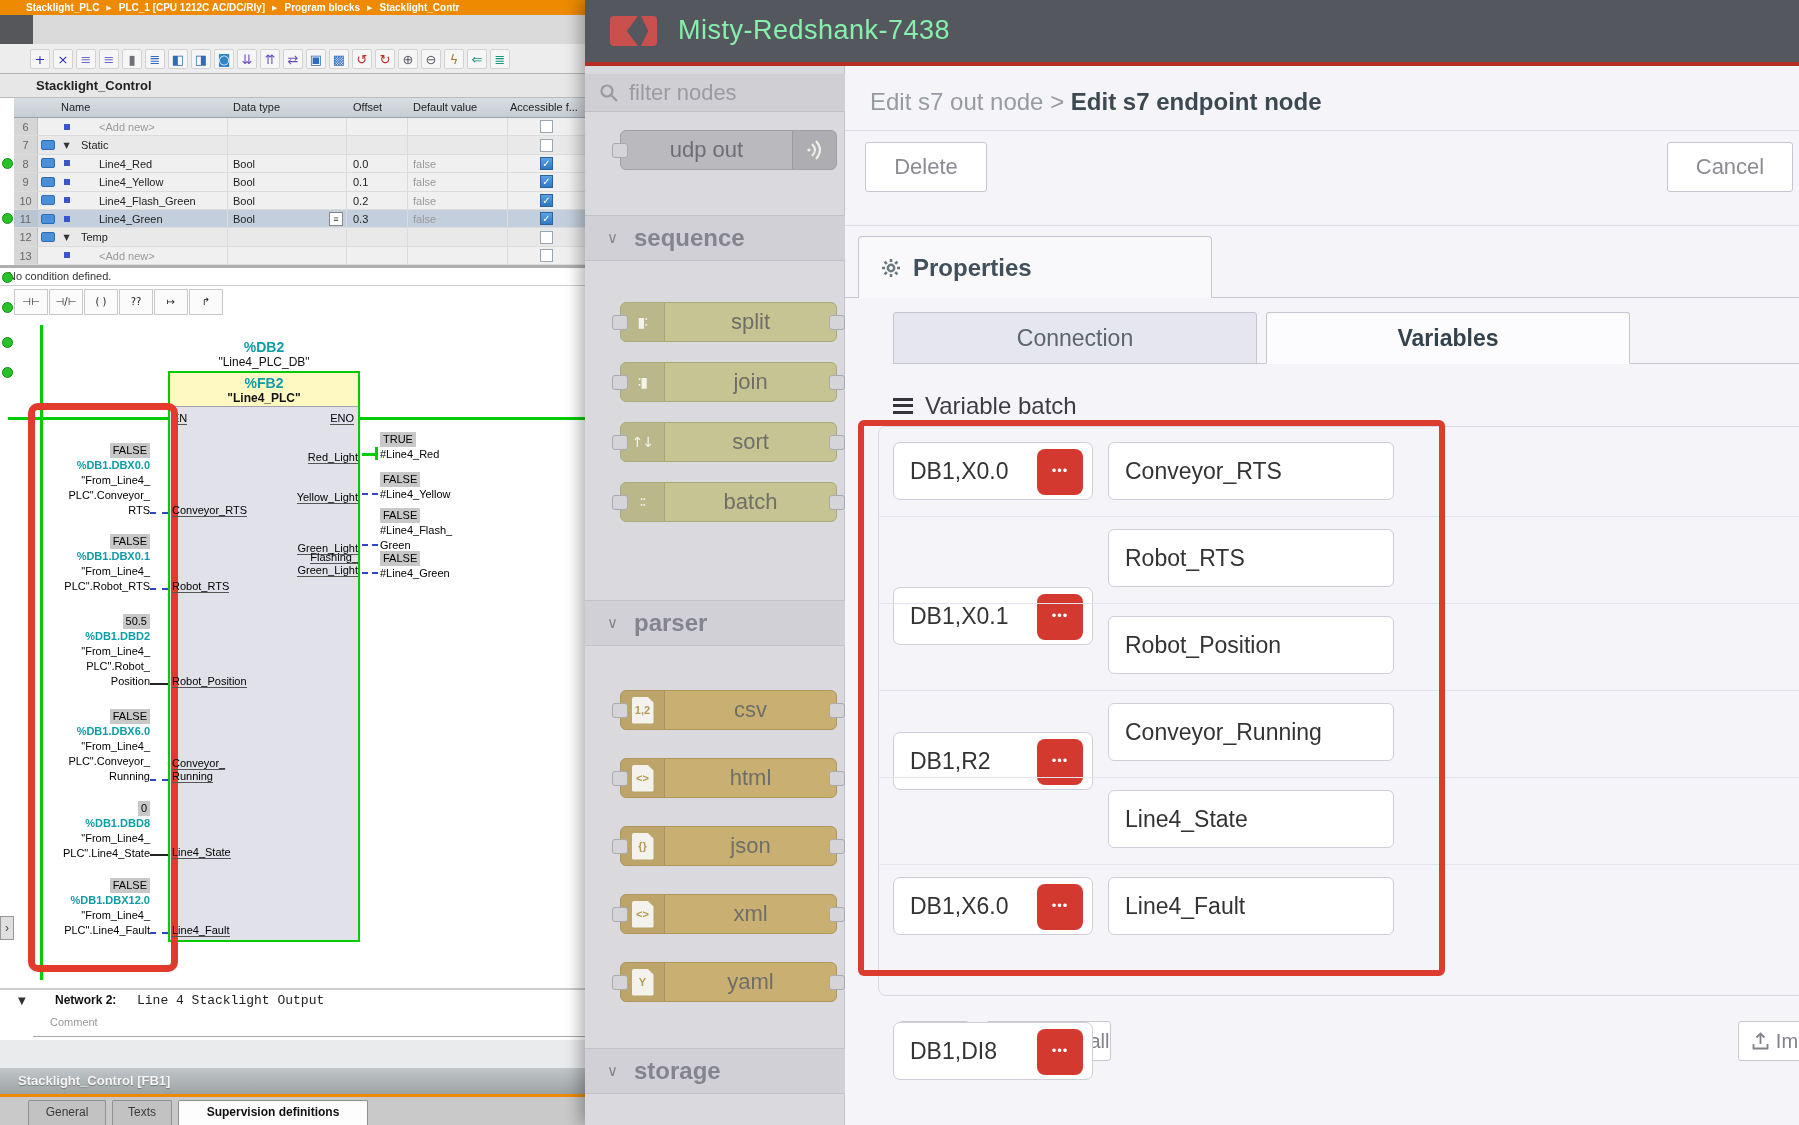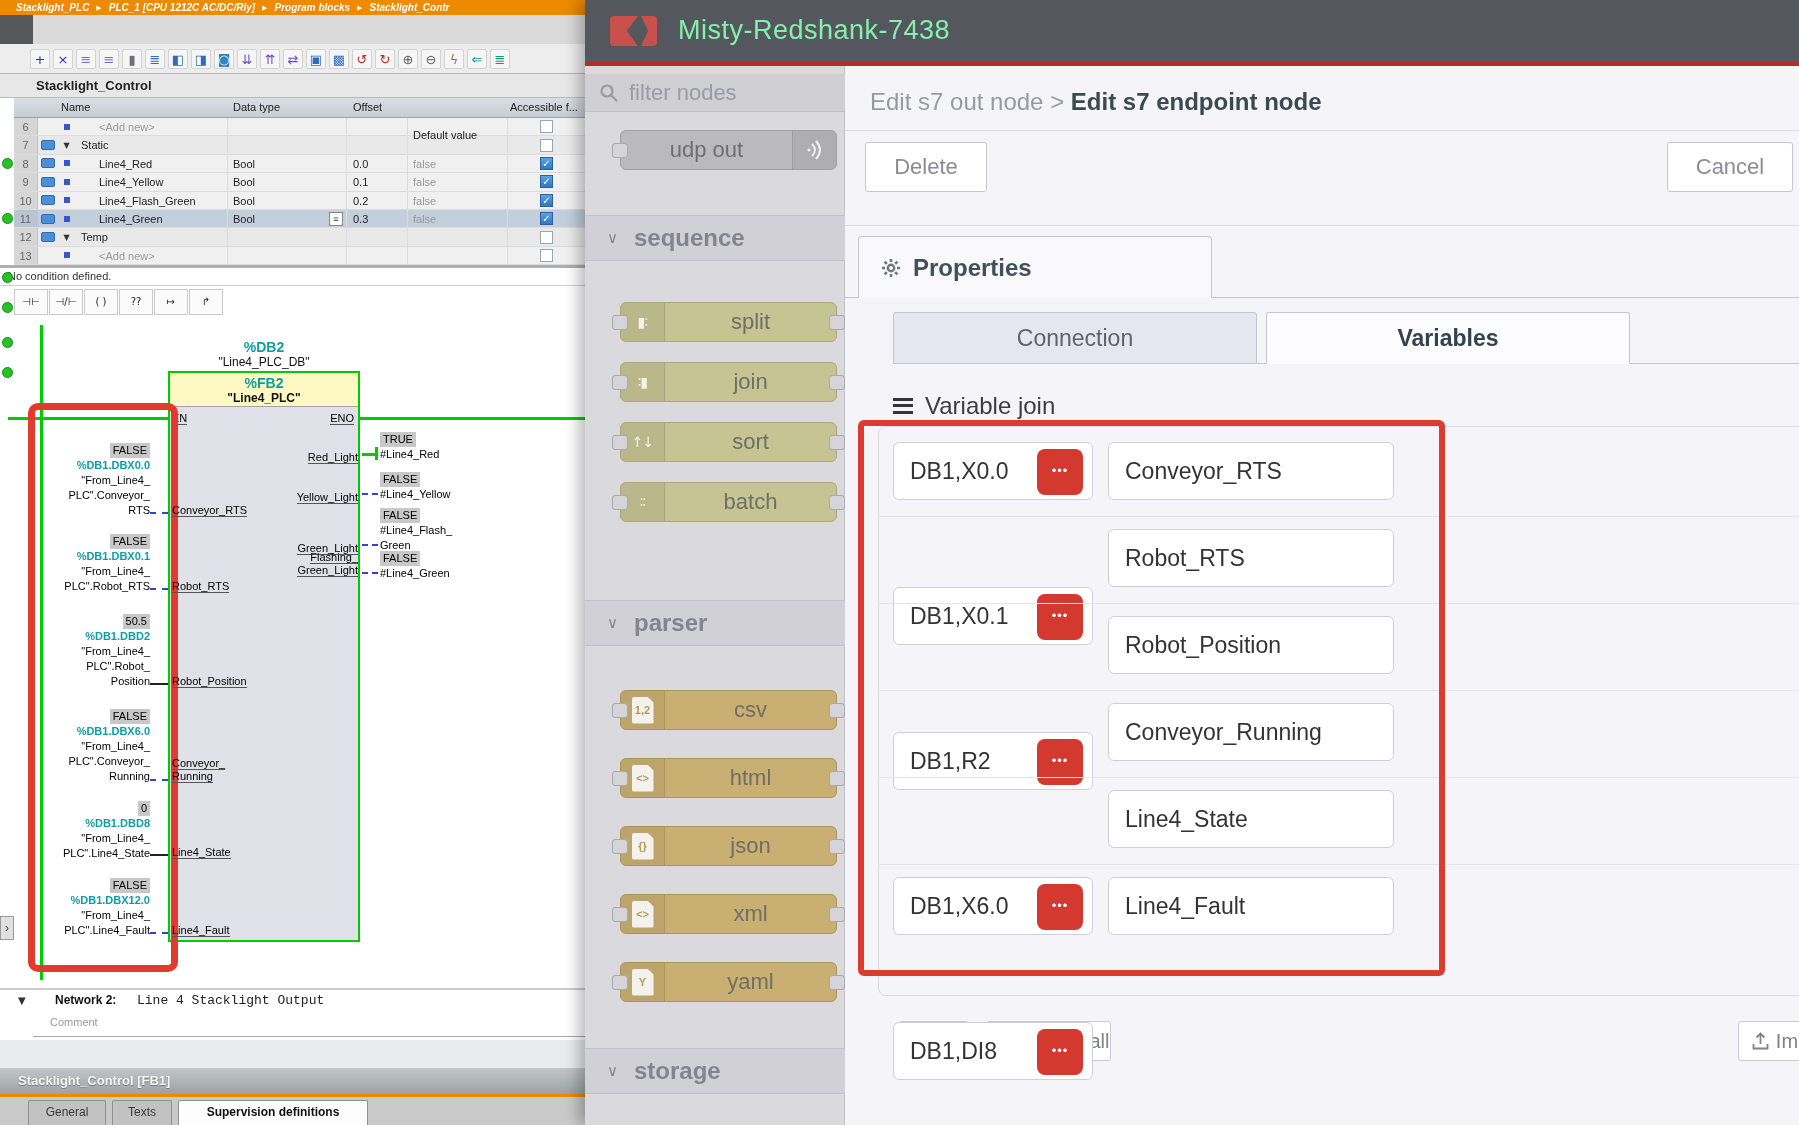--- a/index.html
+++ b/index.html
@@ -7,21 +7,21 @@
     --c-teal:#0F9DA5; --nr-head:#54575D; --nr-line:#B52E24; --khaki:#C6C493;
     --tan:#C9AF72; --danger:#D3392E;
   }
   *{box-sizing:border-box; margin:0; padding:0;}
   body{font-family:"Liberation Sans","DejaVu Sans",sans-serif; background:#fff;}
   #stage{position:relative; width:1799px; height:1125px; overflow:hidden; background:#fff;}
   .abs{position:absolute;}
 
   
   #tia{position:absolute; left:0; top:0; width:585px; height:1125px; background:#fff; overflow:hidden;}
-  .tia-bc{left:0;top:0;width:585px;height:15px;background:var(--c-orange);display:flex;align-items:center;padding-left:16px;gap:7px;font-style:italic;}
+  .tia-bc{left:0;top:0;width:585px;height:15px;background:var(--c-orange);display:flex;align-items:center;padding-left:26px;gap:7px;}
   .bc-seg{font-size:10px;font-weight:bold;color:#fff;white-space:nowrap;}
   .bc-sep{font-size:7px;color:#fff3dd;}
   .tia-strip2{left:0;top:15px;width:585px;height:29px;background:#dadada;}
   .tia-darkblock{left:0;top:15px;width:33px;height:29px;background:#55575B;}
   .tia-toolbar{left:0;top:44px;width:585px;height:30px;background:#EDEDED;border-bottom:1px solid #b7b7b7;display:flex;align-items:center;padding-left:30px;}
   .tbi{width:20px;height:20px;margin-right:3px;font-size:13px;line-height:19px;text-align:center;background:#f6f6f6;border:1px solid #d2d2d2;border-radius:2px;font-family:"DejaVu Sans",sans-serif;cursor:default;}
   .tia-title{left:0;top:74px;width:585px;height:24px;background:#e7e7e7;border-bottom:1px solid #bcbcbc;font-size:13px;font-weight:bold;color:#222;line-height:23px;padding-left:36px;}
   .tt-wrap{left:14px;top:98px;width:571px;}
   .tt-head{position:relative;height:20px;background:linear-gradient(#d8dee3,#c6cdd4);border-bottom:1px solid #9aa2aa;font-size:11px;color:#222;}
   .tt-hlabel{position:absolute;top:3px;}
@@ -113,21 +113,21 @@
   .btn{background:#fff;border:1px solid #C6C6D0;border-radius:3px;color:#8B8B93;font-size:22px;text-align:center;}
   .ptab{left:13px;top:170px;width:354px;height:62px;background:#F9F9FC;border:1px solid #C6C6D1;border-bottom:none;border-radius:4px 4px 0 0;display:flex;align-items:center;padding-left:22px;gap:12px;z-index:2;}
   .ptab span{font-size:24px;font-weight:bold;color:#41505A;}
   .stab{top:246px;width:364px;height:52px;position:absolute;border:1px solid #C6C6D1;background:#E6E6F0;color:#5C646C;font-size:23px;text-align:center;line-height:50px;border-radius:3px 3px 0 0;z-index:2;}
   .stab.act{background:#FCFCFE;font-weight:bold;color:#33424C;border-bottom:1px solid #FCFCFE;}
   .vl-label{left:48px;top:326px;display:flex;align-items:center;gap:12px;}
   .vl-ico{width:20px;height:16px;background:repeating-linear-gradient(#34343A 0 3px,transparent 3px 6.5px);}
   .vl-label span{font-size:24px;color:#3C3C42;}
   .vcontainer{left:33px;top:360px;width:935px;height:570px;border:1px solid #D9D9E2;border-radius:8px;}
   .vfield{height:58px;background:#fff;border:1px solid #CFCFD8;border-radius:6px;display:flex;align-items:center;padding-left:16px;font-size:23px;color:#333;}
-  .vfield.ad{width:200px;position:relative;}
+  .vfield.ad{width:200px;position:relative;border-radius:7px;}
   .vfield.nm{width:286px;}
   .vbtn{position:absolute;right:9px;top:6px;width:46px;height:46px;background:var(--danger);border-radius:8px;color:#fff;font-size:13px;letter-spacing:1px;text-align:center;line-height:44px;}
   .vsep{left:33px;width:921px;height:1px;background:#E4E4EC;}
   .nr-redrect{left:13px;top:354px;width:587px;height:556px;border:6px solid #DC3C30;border-radius:6px;z-index:3;}
   .sbtn{top:955px;height:40px;background:#fff;border:1px solid #C9C9D2;border-radius:3px;display:flex;align-items:center;justify-content:center;gap:7px;font-size:20px;color:#81818A;}
   .sbtn b{font-weight:bold;color:#6d6d76;}
   svg{display:block;}
 </style>
 </head>
 <body>
@@ -168,21 +168,21 @@
         <div class="tbi" style="color: rgb(166, 120, 42);">ϟ</div>
         <div class="tbi" style="color: rgb(17, 150, 126);">⇐</div>
         <div class="tbi" style="color: rgb(17, 150, 126);">≣</div>
       </div>
     <div class="abs tia-title">Stacklight_Control</div>
     <div class="abs tt-wrap">
         <div class="tt-head">
           <div class="tt-hlabel" style="left: 47px;">Name</div>
           <div class="tt-hlabel" style="left: 219px;">Data type</div>
           <div class="tt-hlabel" style="left: 339px;">Offset</div>
-          <div class="tt-hlabel" style="left: 399px; margin-top: 28px;">Default value</div>
+          <div class="tt-hlabel" style="left: 399px;">Default value</div>
           <div class="tt-hlabel" style="left: 496px;">Accessible f...</div>
         </div>
         <div class="tt-row">
           <div class="c-num">6</div>
           <div class="c-tag"></div>
           <div class="c-bul">
             <div class="sq"></div>
           </div>
           <div class="c-name dim">&lt;Add new&gt;</div>
           <div class="c-type"></div>
@@ -532,21 +532,21 @@
         </svg>
         <span>Properties</span>
       </div>
       <div class="abs hline" style="left:48px;top:297px;width:906px;background:#C6C6D1;z-index:1;"></div>
       <div id="subtabs">
           <div class="stab" style="left: 48px;">Connection</div>
           <div class="stab act" style="left: 421px;">Variables</div>
         </div>
       <div class="abs vl-label">
         <div class="vl-ico"></div>
-        <span>Variable join</span>
+        <span>Variable batch</span>
       </div>
       <div class="abs vcontainer"></div>
       <div class="abs nr-redrect"></div>
       <div class="abs sbtn" style="left:54px;width:70px;">
         <b>+</b>
           <span>Add</span>
       </div>
       <div class="abs sbtn" style="left:141px;width:125px;">
         <svg width="15" height="18" viewBox="0 0 15 18">
           <g stroke="#81818A" stroke-width="1.6" fill="none">

